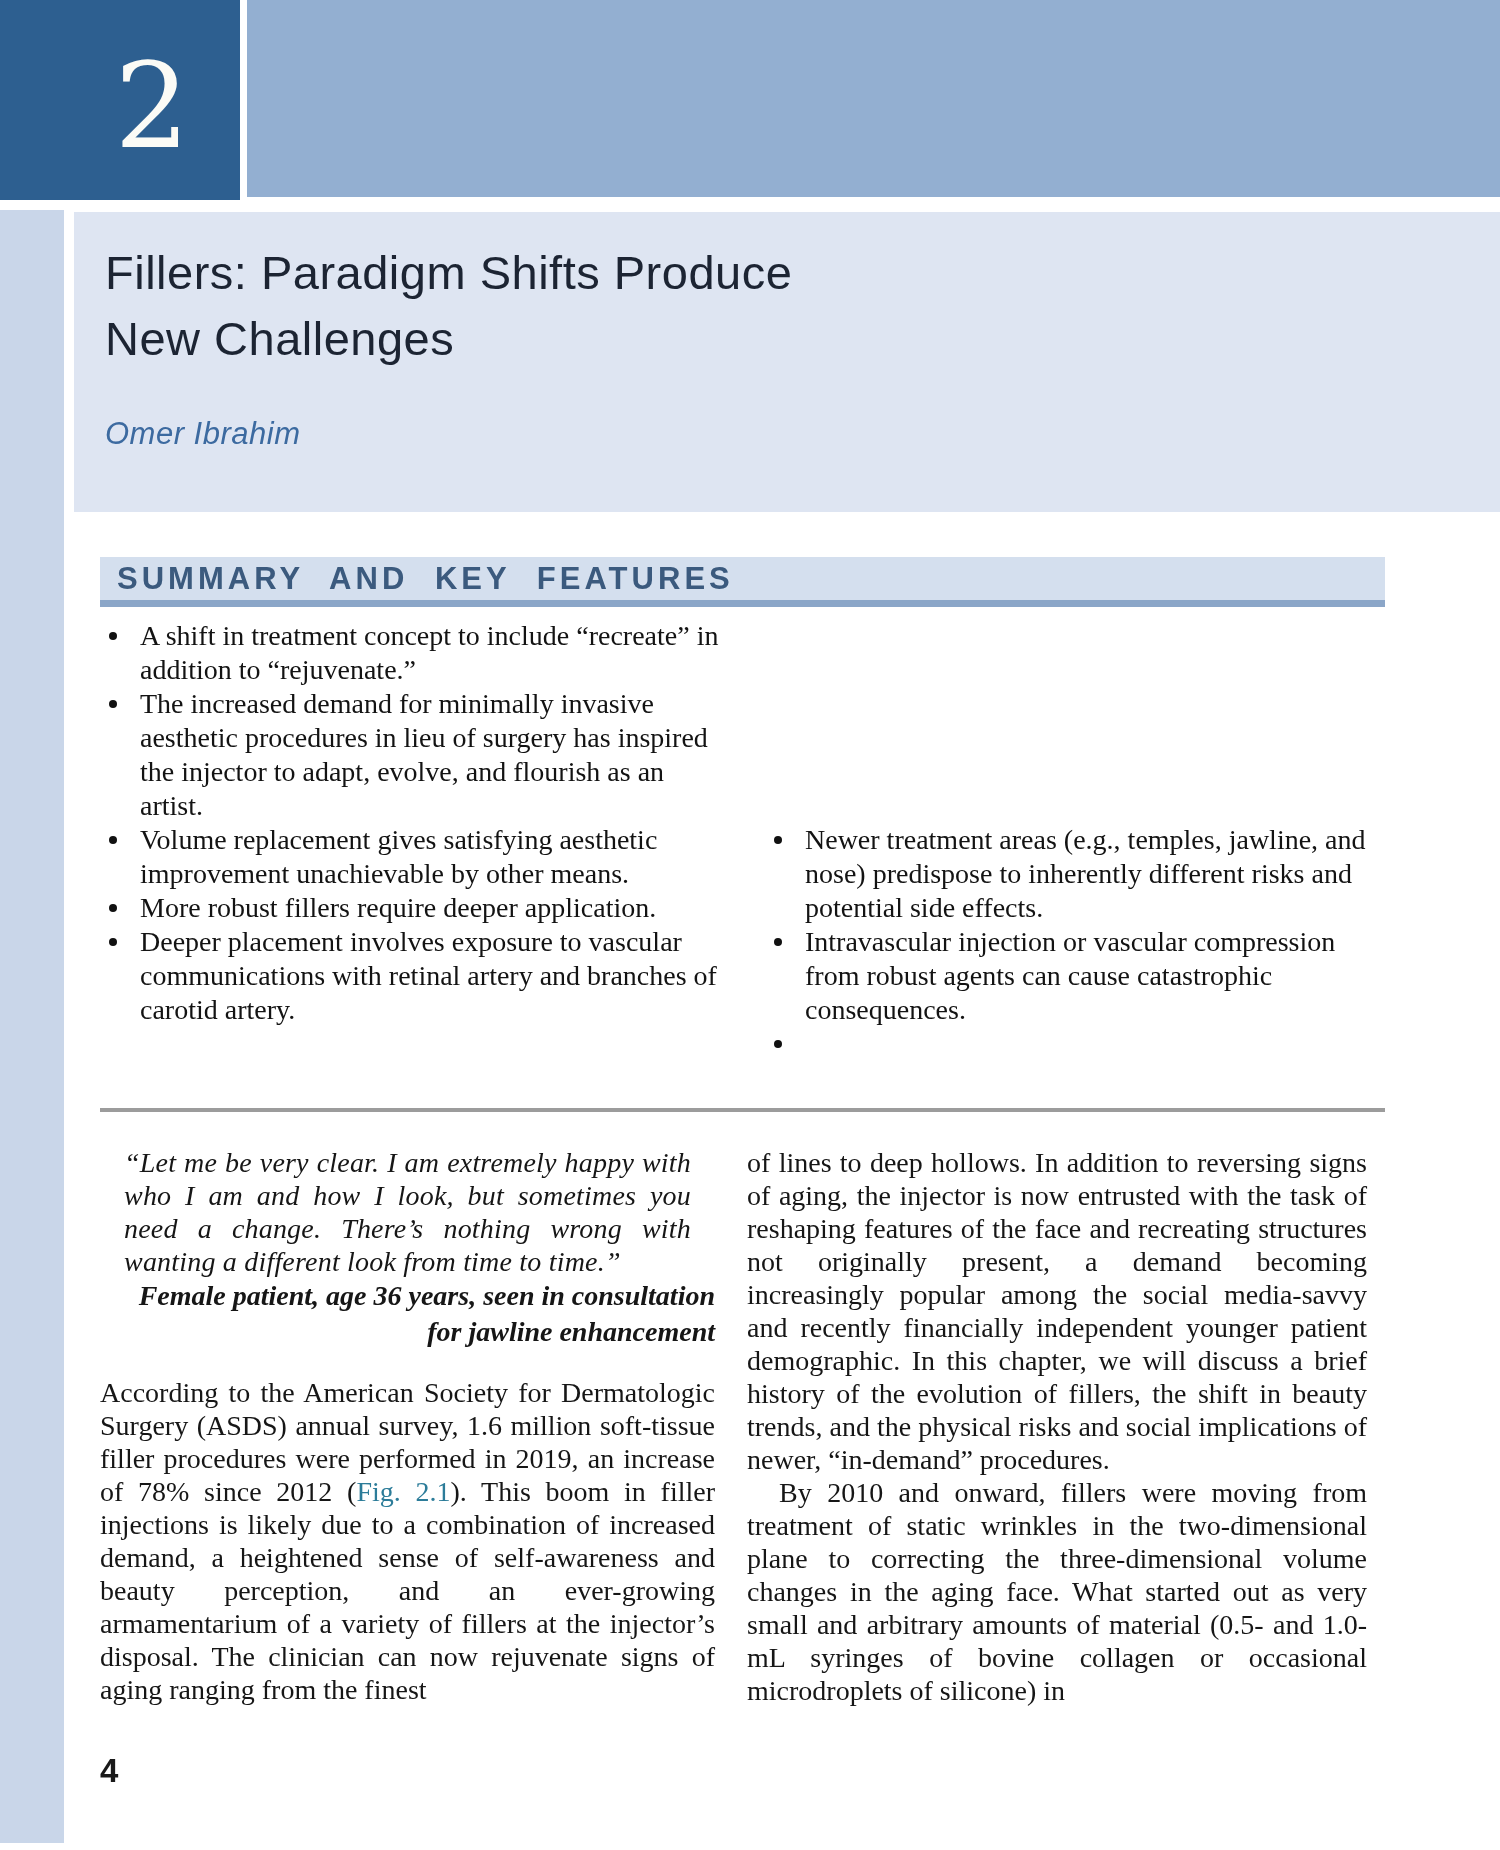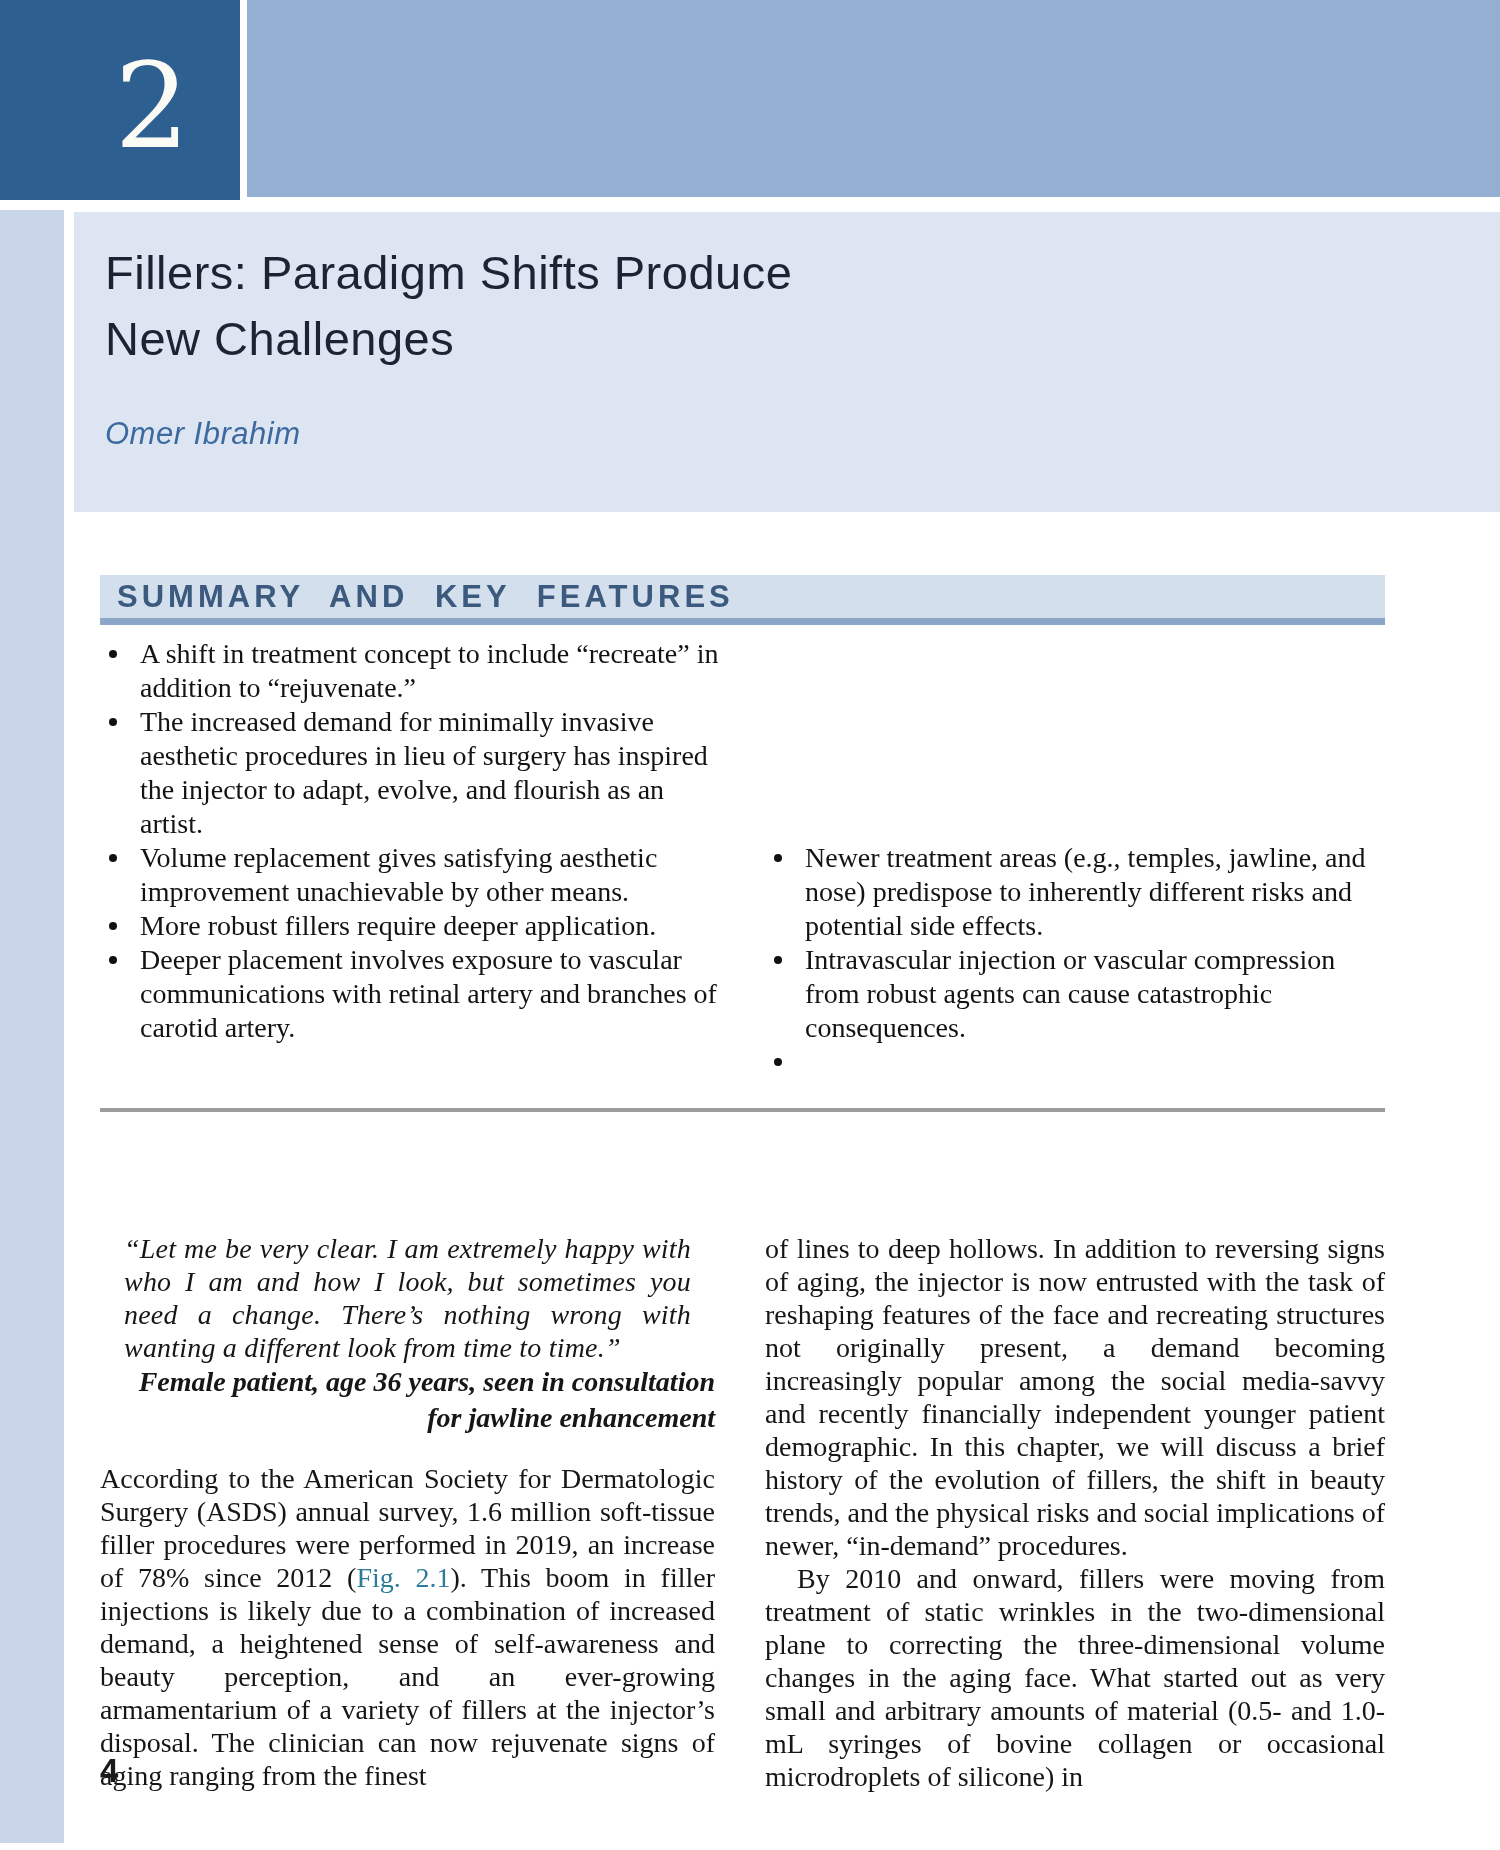--- a/index.html
+++ b/index.html
@@ -69,21 +69,21 @@
     font-family: "Liberation Sans", sans-serif;
     font-style: italic;
     font-size: 31px;
     color: #3c6aa0;
     letter-spacing: 0.5px;
   }
 
   
   .summary {
     position: absolute;
-    left: 100px; top: 575px;
+    left: 100px; top: 557px;
     width: 1285px;
   }
   .summary-bar {
     height: 43px;
     background: #d4dfee;
     display: flex;
     align-items: center;
     padding-left: 17px;
   }
   .summary-heading {
@@ -128,24 +128,24 @@
   .divider {
     position: absolute;
     left: 100px; top: 1108px;
     width: 1285px; height: 4px;
     background: #9c9c9c;
   }
 
   
   .body-cols {
     position: absolute;
-    left: 100px; top: 1232px;
+    left: 100px; top: 1146px;
     width: 1285px;
     display: flex;
-    gap: 50px;
+    gap: 32px;
     font-size: 28px;
     line-height: 33px;
     text-align: justify;
   }
   .col-left  { width: 615px; flex: 0 0 auto; }
   .col-right { width: 620px; flex: 0 0 auto; }
   .quote {
     font-style: italic;
     padding: 0 24px 0 24px;
     letter-spacing: 0.2px;

